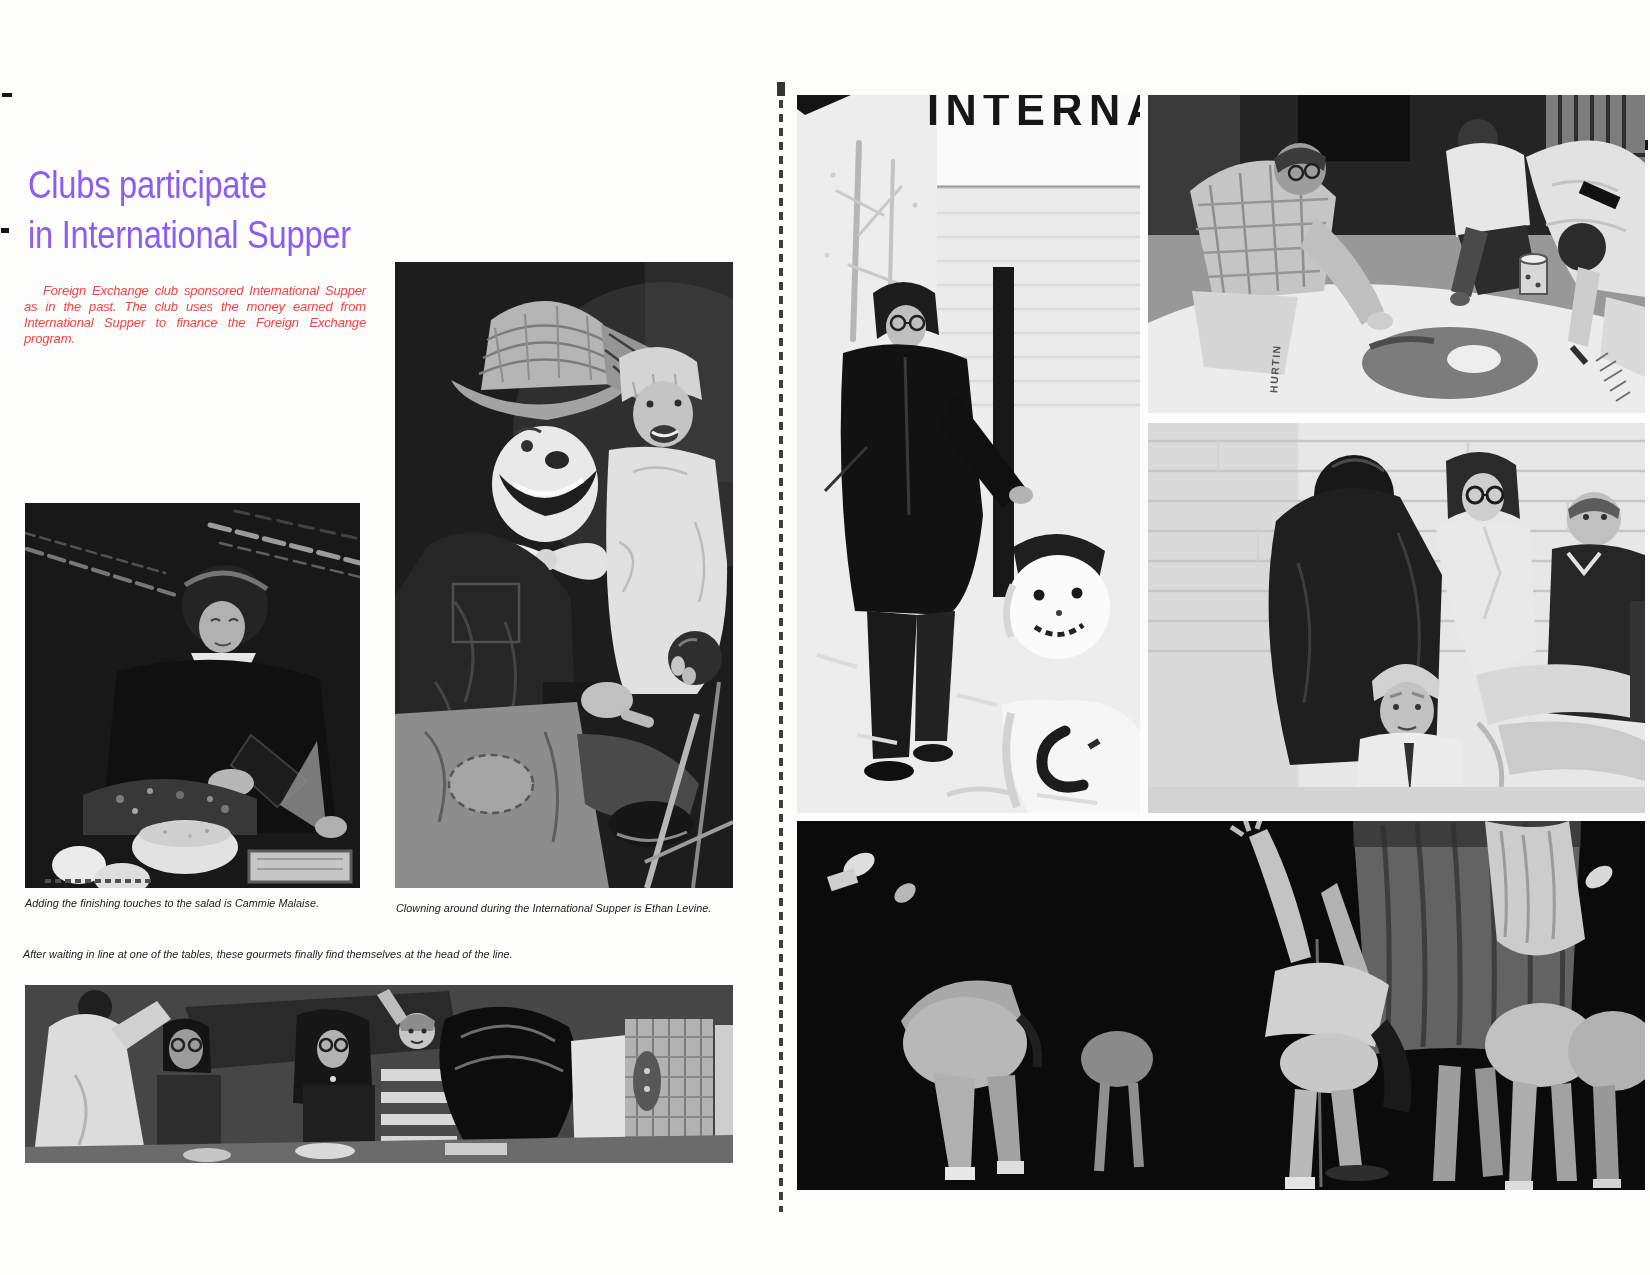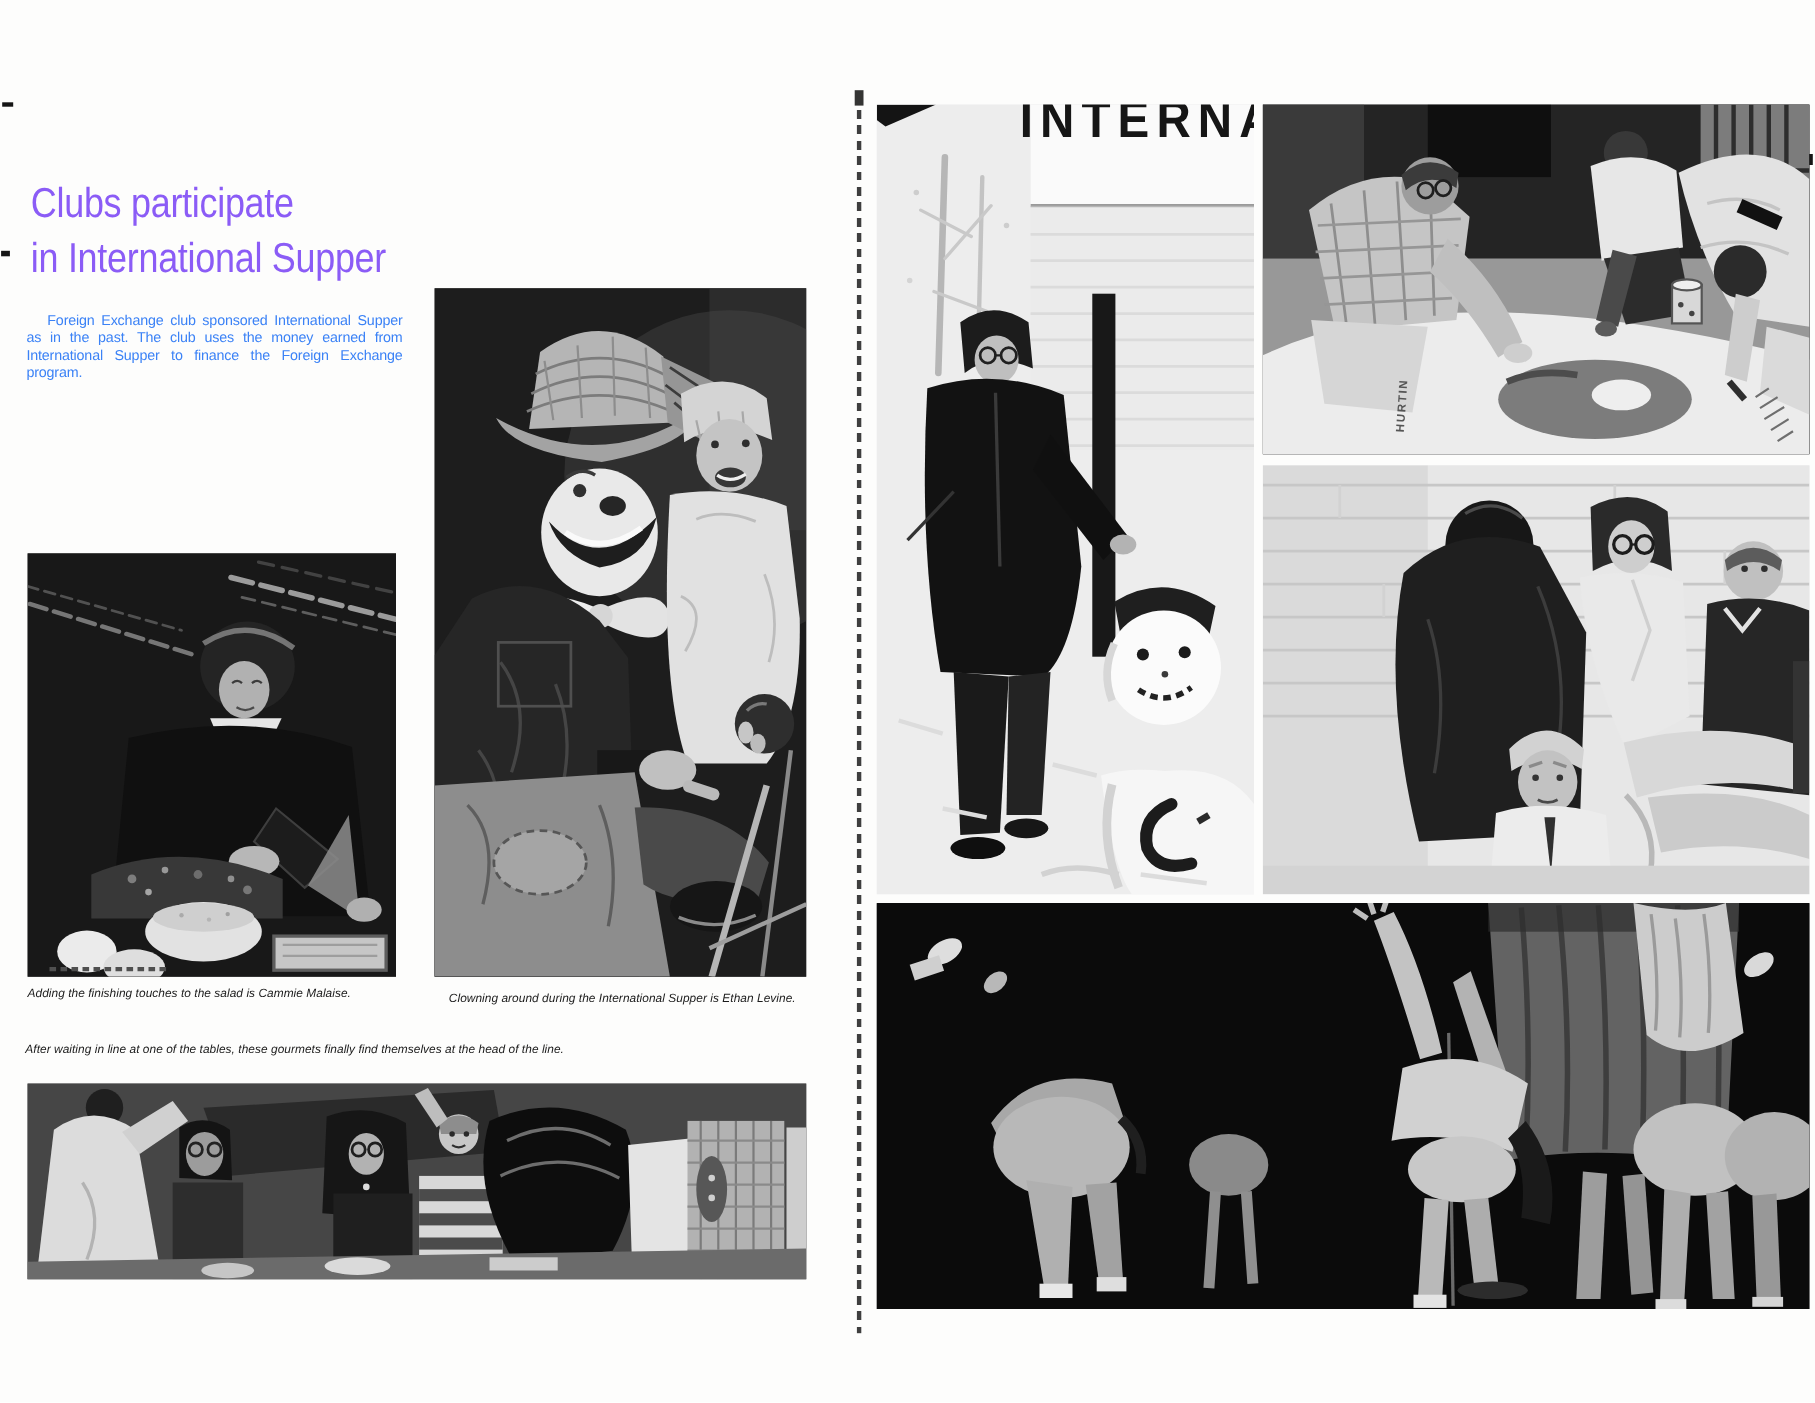--- a/index.html
+++ b/index.html
@@ -5,26 +5,26 @@
   html,body{margin:0;padding:0;background:#ffffff;}
   #spread{
     position:relative;width:1650px;height:1275px;background:#fdfdfc;
     font-family:"Liberation Sans", sans-serif;color:#1c1c1c;overflow:hidden;
   }
   .page{position:absolute;inset:0;}
   
   #title{position:absolute;left:24px;top:156px;margin:4px;font-weight:400;color:#8b5cf6;}
   #title .tl{display:block;font-size:38px;letter-spacing:-0.3px;transform:scaleX(0.86);transform-origin:left top;line-height:50px;white-space:nowrap;}
   .article{position:absolute;left:24px;top:283px;width:342px;font-size:13px;line-height:15.9px;
-    text-align:justify;color:#3b82f6;letter-spacing:-0.15px;}
+    text-align:justify;color:#ef4444;letter-spacing:-0.15px;font-style:italic;}
   .article p{margin:0;text-indent:19px;}
   .caption{position:absolute;margin:0;font-style:italic;font-weight:400;font-size:10.8px;
     color:#1b1b1b;letter-spacing:0.05px;white-space:nowrap;}
   #cap-salad{left:25px;top:897px;}
-  #cap-clown{left:408px;top:902px;}
+  #cap-clown{left:396px;top:902px;}
   #cap-line{left:23px;top:948px;}
   
   figure.photo{position:absolute;margin:0;overflow:hidden;background:#222;}
   figure.photo svg{display:block;width:100%;height:100%;}
   #photo-salad  {left:25px; top:503px; width:335px;height:385px;}
   #photo-clown  {left:395px;top:262px; width:338px;height:626px;}
   #photo-line   {left:25px; top:985px; width:708px;height:178px;}
   #photo-snowman{left:797px;top:95px;  width:343px;height:718px;background:#ededed;}
   #photo-banner {left:1148px;top:95px; width:497px;height:318px;}
   #photo-sitting{left:1148px;top:423px;width:497px;height:390px;background:#e8e8e8;}

